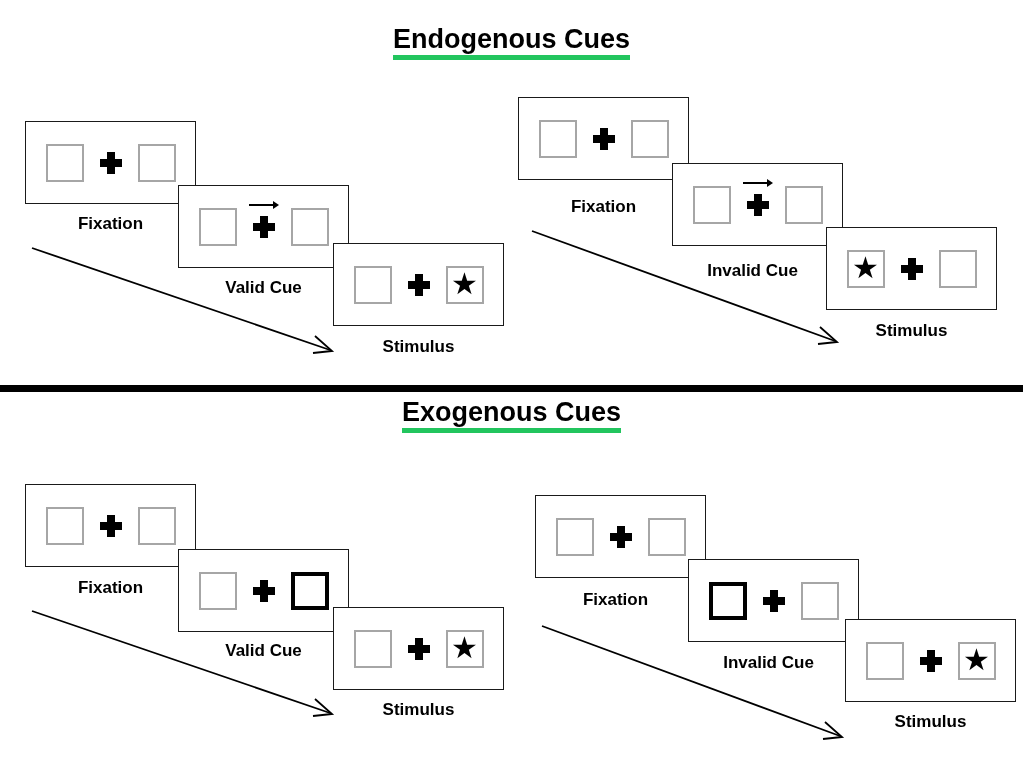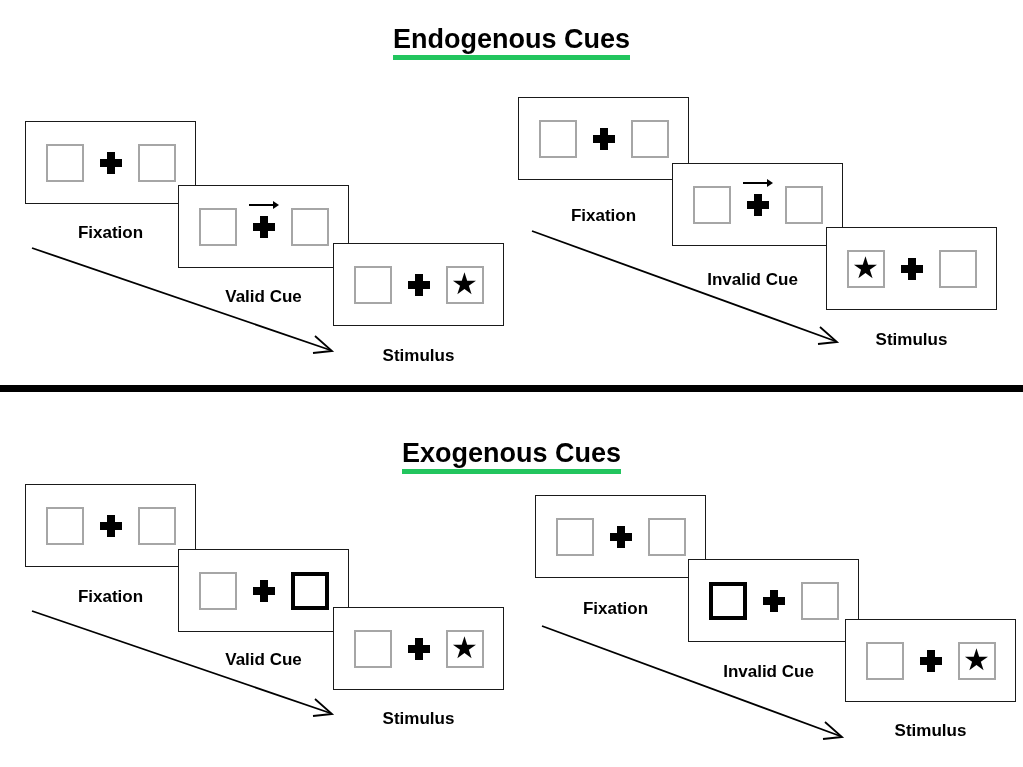--- a/index.html
+++ b/index.html
@@ -108,21 +108,20 @@
   }
   .cue-arrow svg { display: block; }
 
   .panel-label {
     position: absolute;
     font-size: 17px;
     font-weight: bold;
     color: #000000;
     white-space: nowrap;
     text-align: center;
-    margin-top: 9px;
   }
 
   .time-arrow {
     position: absolute;
     pointer-events: none;
   }
   .time-arrow svg { display: block; overflow: visible; }
 </style>
 </head>
 <body>
@@ -212,21 +211,21 @@
       <span class="star">★</span>
     </div>
     <div class="plus"></div>
     <div class="box"></div>
   </div>
 </div>
 <div class="panel-label" style="left:826px; top:321px; width:171px;">Stimulus</div>
 
 <div class="divider" style="top:385px;"></div>
 
-<div class="section-title" style="top:438px;text-align:center;">
+<div class="section-title" style="top:397px;text-align:center;">
   <span>Exogenous Cues</span>
 </div>
 
 <div class="time-arrow" style="left:30px; top:608px;">
   <svg width="320" height="115" viewBox="0 0 320 115">
     <line x1="2" y1="3" x2="300" y2="105" stroke="#000" stroke-width="1.8"></line>
     <polyline points="285,91 302,106 283,108" fill="none" stroke="#000" stroke-width="1.8"></polyline>
   </svg>
 </div>
 

